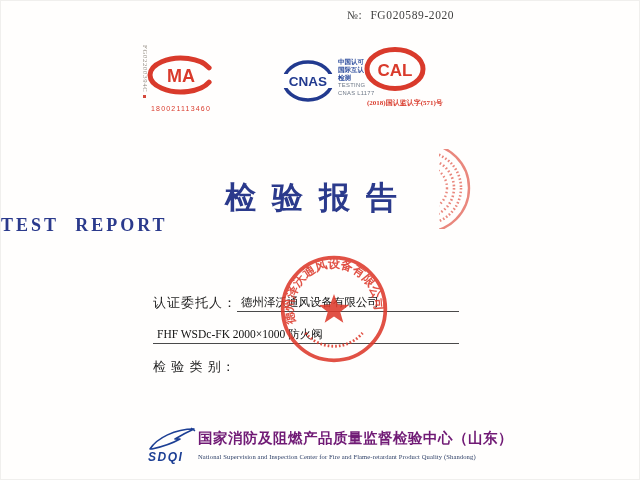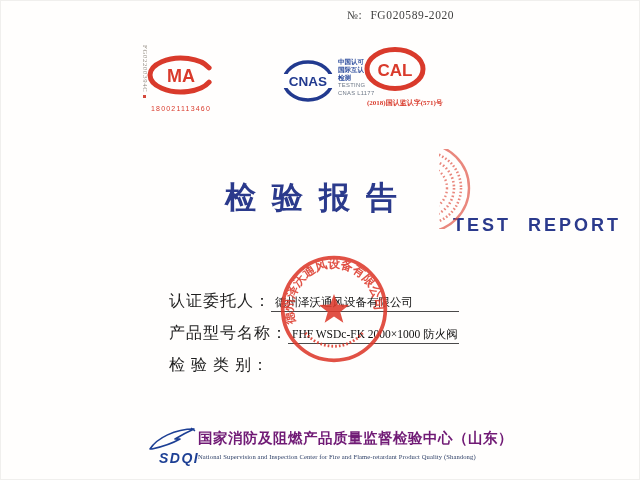--- a/index.html
+++ b/index.html
@@ -25,41 +25,41 @@
   .cnas-text .zh { font-size:6.5px; font-weight:bold; color:#2f4e9e; line-height:8px; }
   .cnas-text .en { font-size:5.8px; color:#6b7685; line-height:7.5px; letter-spacing:.3px; }
   .cal-block { position:absolute; left:362px; top:46px; width:64px; text-align:center; }
   .cal-caption { position:absolute; left:366px; top:97px; width:92px; 
                  font-size:7px; color:#d93a2b; font-weight:bold; }
 
   
   .title-zh { position:absolute; left:0; top:176px; width:620px; text-align:center;
               font-family:"Liberation Sans",sans-serif; font-weight:bold; font-size:31px;
               letter-spacing:16px; text-indent:16px; color:#2b3a8c; }
-  .title-en { position:absolute; left:0; top:214px; width:620px; text-align:right;
-              font-family:Liberation Sans, sans-serif; font-weight:bold; font-size:18px;
+  .title-en { position:absolute; left:0; top:214px; width:620px; text-align:left;
+              font-family:Liberation Serif, serif; font-weight:bold; font-size:18px;
               letter-spacing:3px; word-spacing:9px; color:#2b3a8c; }
 
   
   .field-row { position:absolute; left:152px; width:306px; display:flex; align-items:flex-end; height:17px; }
-  .field-row .lbl { font-size:16px; color:#1e1e1e; letter-spacing:1px; white-space:pre; flex:0 0 auto;margin-left:16px; }
+  .field-row .lbl { font-size:13px; color:#1e1e1e; letter-spacing:1px; white-space:pre; flex:0 0 auto; }
   .field-row .val { flex:1 1 auto; font-size:11.5px; color:#111; border-bottom:1px solid #4a4a4a;
                     padding:0 0 1px 4px; white-space:nowrap; }
   .row1 { top:294px; } .row2 { top:326px; } .row3 { top:358px; }
 
   
   .seal { position:absolute; left:277px; top:252px; width:112px; height:112px; z-index:6; opacity:.88; }
   
   .edge-stamp { position:absolute; left:438px; top:148px; width:46px; height:80px; overflow:hidden; opacity:.7;
                 filter:blur(.3px); z-index:5; }
 
   
   .footer-logo { position:absolute; left:146px; top:426px; }
-  .footer-logo-text { position:absolute; left:158px; top:449px; font-family:"Liberation Sans",sans-serif;
-                      font-style:italic; font-weight:bold; font-size:14px; letter-spacing:1.5px; color:#1d3f94; }
+  .footer-logo-text { position:absolute; left:147px; top:449px; font-family:"Liberation Sans",sans-serif;
+                      font-style:italic; font-weight:bold; font-size:12px; letter-spacing:1.5px; color:#1d3f94; }
   .footer-zh { position:absolute; left:197px; top:428px; font-family:"Liberation Sans",sans-serif;
                font-weight:bold; font-size:14.5px; letter-spacing:.5px; color:#701a75; }
   .footer-en { position:absolute; left:197px; top:452px; font-size:6.6px; color:#2c3e66; letter-spacing:.1px; }
 </style>
 </head>
 <body>
 
 <div class="page">
 
   <div class="report-no">
@@ -112,21 +112,20 @@
       <circle cx="-14" cy="39" r="29" fill="none" stroke="#e05547" stroke-width="2.6" stroke-dasharray="1.6 2.2"></circle>
       <circle cx="-14" cy="39" r="22" fill="none" stroke="#e05547" stroke-width="2.4" stroke-dasharray="1.5 2.4"></circle>
     </svg>
   </div>
 
   <div class="field-row row1">
     <span class="lbl">认证委托人：</span>
     <span class="val">德州泽沃通风设备有限公司</span>
   </div>
   <div class="field-row row2">
-    <span class="lbl">产品型号名称：</span>
     <span class="val">FHF WSDc-FK 2000×1000 防火阀</span>
   </div>
   <div class="field-row row3">
     <span class="lbl">检 验 类 别：</span>
   </div>
 
   <div class="seal">
     <svg width="112" height="112" viewBox="0 0 120 120">
       <circle cx="60" cy="60" r="55" fill="none" stroke="#dd3a2c" stroke-width="4"></circle>
       <path id="sealArc" d="M 18.7,75 A 44,44 0 1 1 101.3,75" fill="none"></path>

